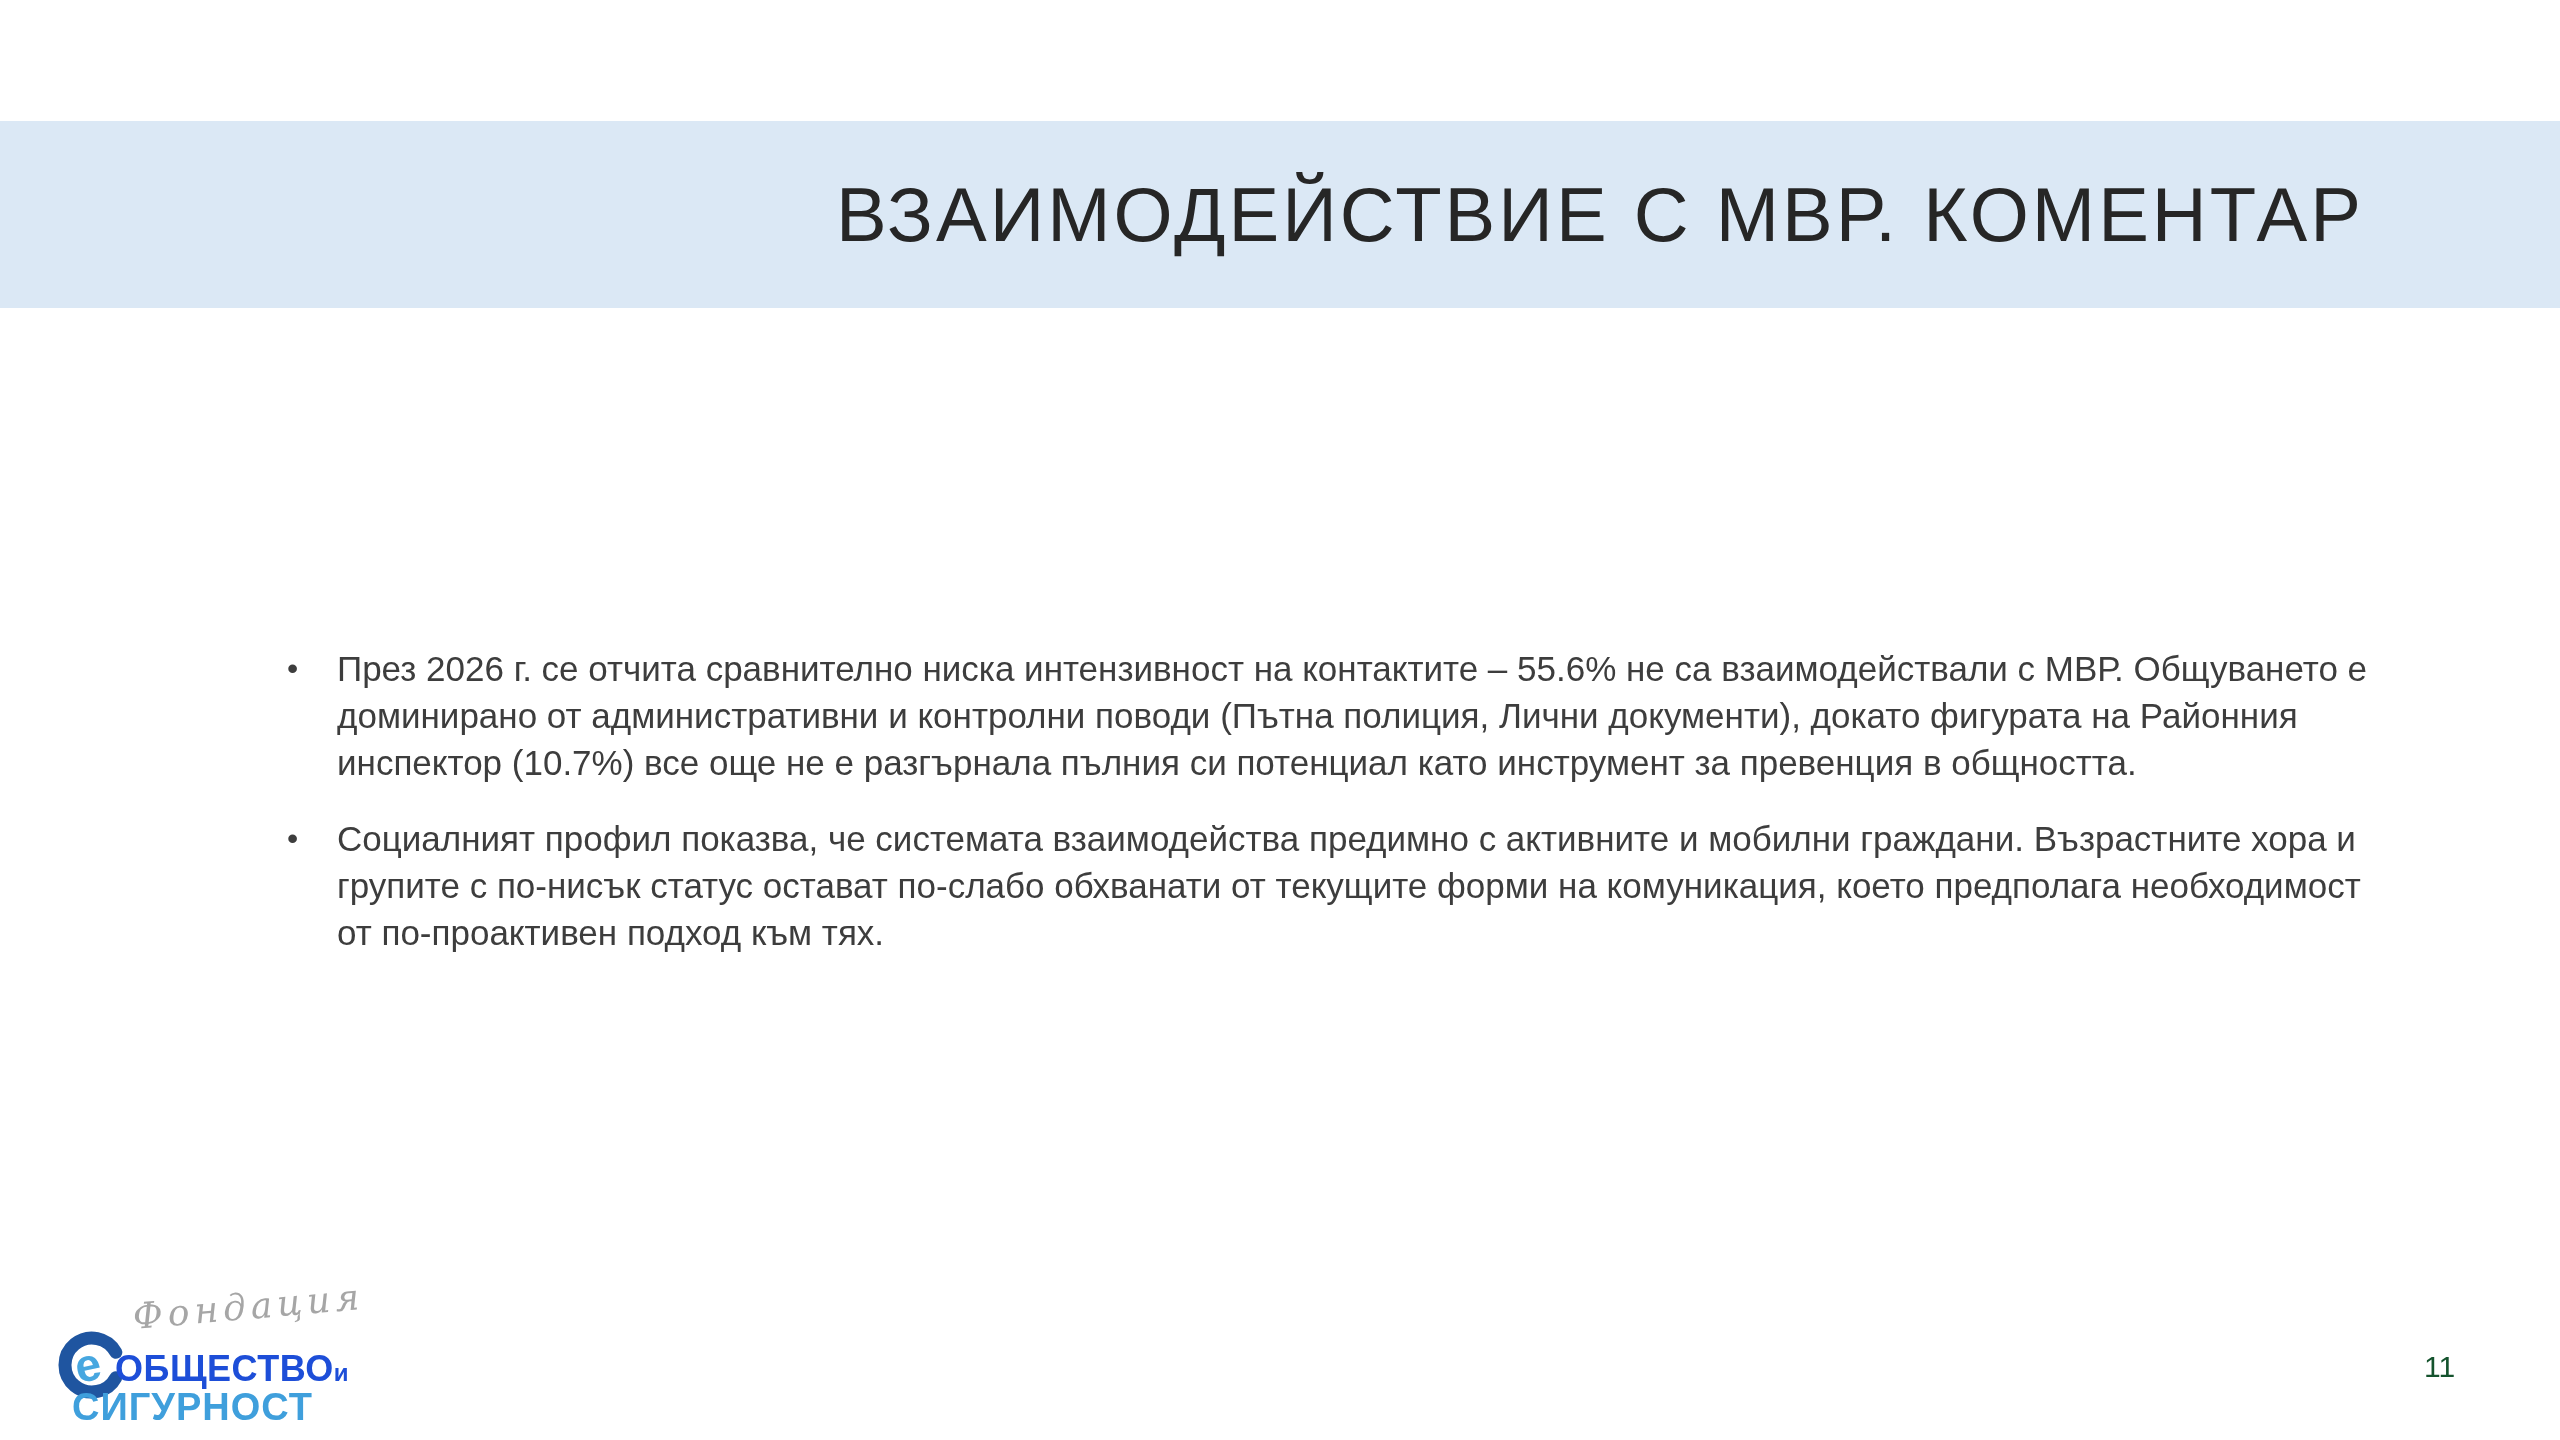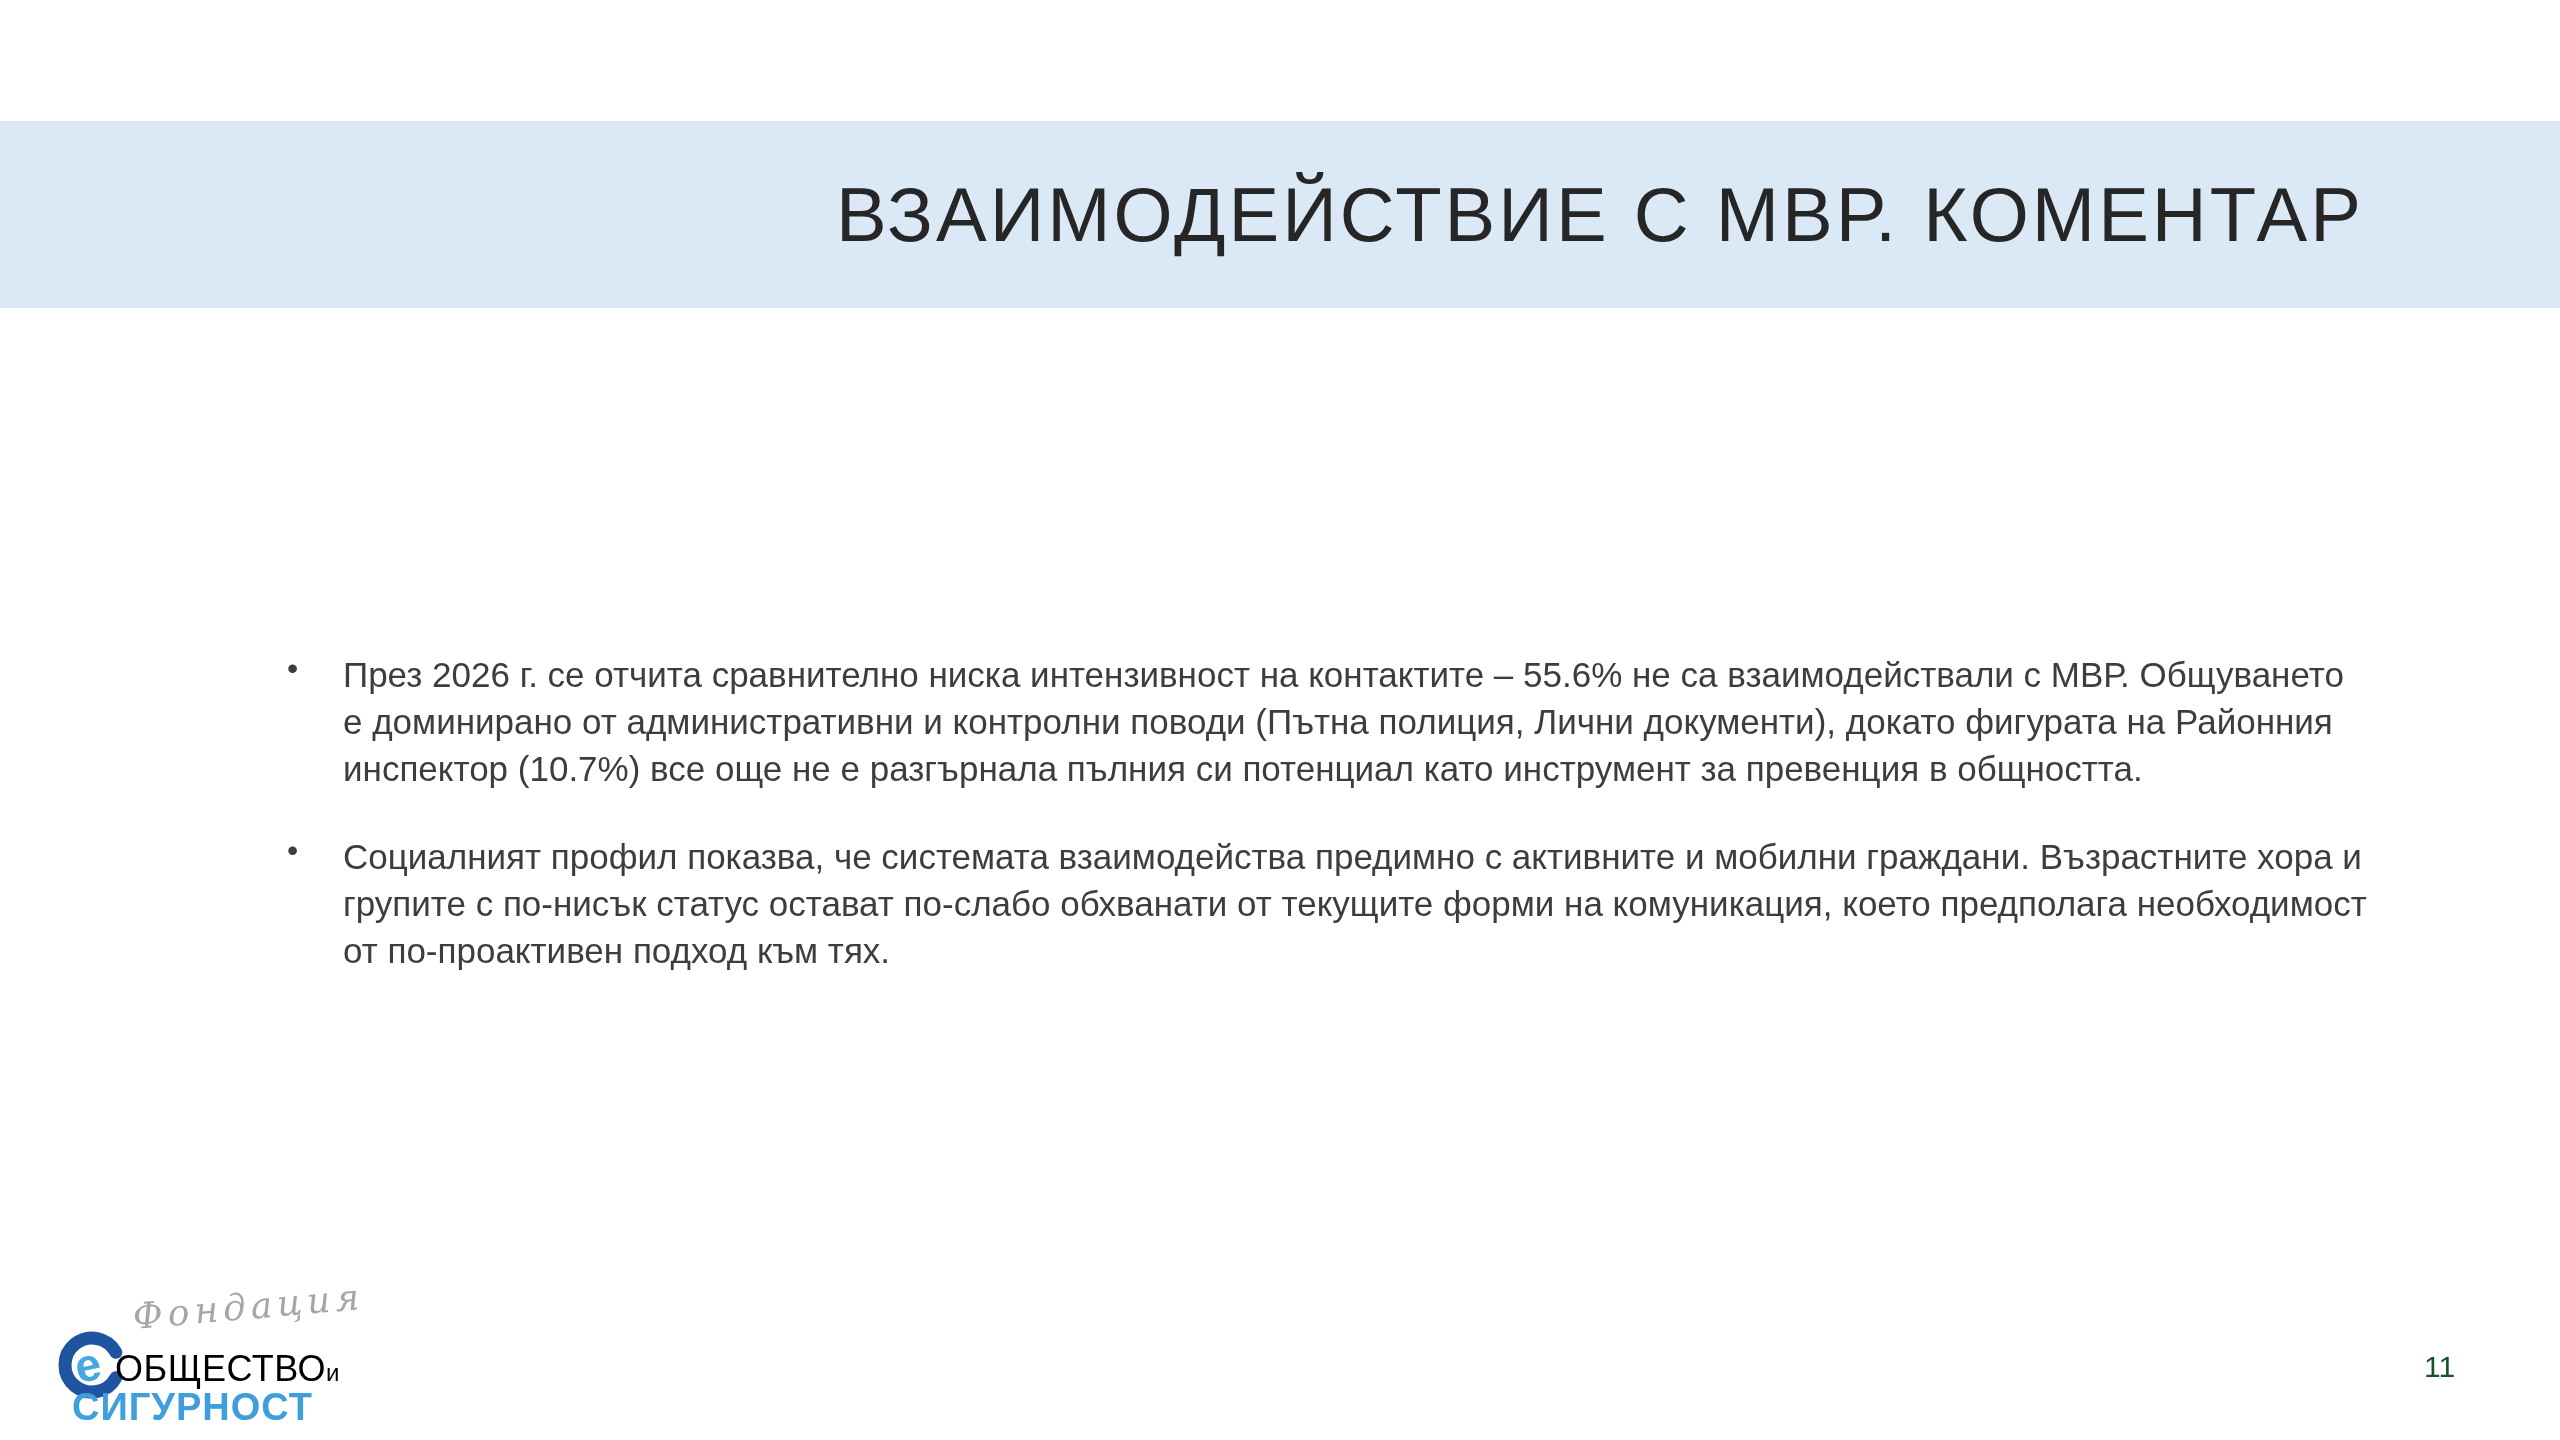--- a/index.html
+++ b/index.html
@@ -29,34 +29,34 @@
   .content{
     position:absolute;left:287px;top:645px;width:2090px;
     color:#3d3d3d;
     font-size:35px;line-height:47px;
   }
   .bullet-item{display:flex;margin-bottom:29px;}
   .bullet-marker{
     flex:0 0 50px;width:50px;
     font-size:32px;line-height:47px;color:#3d3d3d;
   }
-  .bullet-text{margin:6px;}
+  .bullet-text{margin:0;}
   
   .logo{position:absolute;left:55px;top:1296px;width:320px;height:134px;}
   .logo-script{
     position:absolute;left:78px;top:0;
     font-family:"DejaVu Serif",serif;font-style:italic;
     font-size:36px;color:#a6a6a6;letter-spacing:5px;
     transform:rotate(-5deg);transform-origin:left center;
     white-space:nowrap;
   }
   .logo-emblem{position:absolute;left:0;top:32px;}
   .logo-line1{
     position:absolute;left:60px;top:52px;
-    font-size:36px;font-weight:normal;color:#000000;
+    font-size:36px;font-weight:bold;color:#1d4ed8;
     white-space:nowrap;letter-spacing:0.5px;
   }
   .logo-line1-suffix{font-size:24px;}
   .logo-line2{
     position:absolute;left:17px;top:90px;
     font-size:38px;font-weight:bold;color:#3f9fdc;
     white-space:nowrap;letter-spacing:1px;
   }
   
   .page-number{

